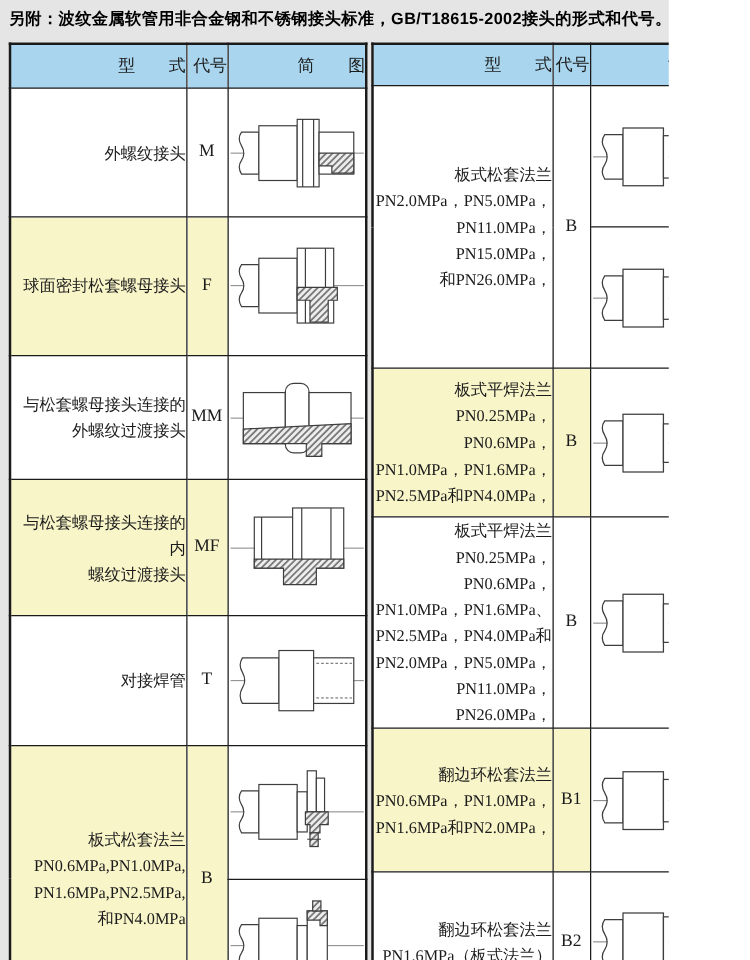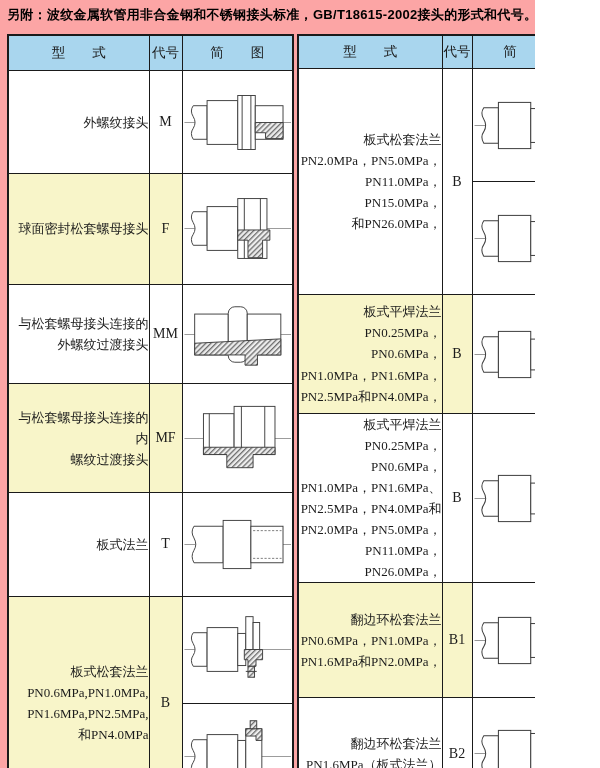--- a/index.html
+++ b/index.html
@@ -1,34 +1,34 @@
 <!DOCTYPE html>
 <html style="--hdr: #a9d6ee; --hlt: #f8f5c9;"><head>
 <meta charset="utf-8">
 <style>
   html,body{margin:0;padding:0;background:#fff;}
   .page{
-    position:relative;width:535px;height:768px;background:#fca5a5;
+    position:relative;width:535px;height:768px;background:#e5e5e5;
     font-family:"Liberation Serif","DejaVu Serif",serif;color:#111;
     overflow:hidden;box-sizing:border-box;
   }
   .title{
     position:absolute;left:7px;top:6px;width:586px;
     font-family:"Liberation Sans","DejaVu Sans",sans-serif;
     font-weight:bold;font-size:13px;letter-spacing:.3px;color:#000;
     white-space:nowrap;
   }
   .tables{position:absolute;left:7px;top:34px;display:flex;gap:3px;}
   table.tbl{
     border-collapse:collapse;table-layout:fixed;
     border:2px solid #1a1a1a;background:#fff;
   }
   table.tbl td{border:1px solid #1a1a1a;padding:0;overflow:hidden;}
   td.th{
-    background:var(--hdr);text-align:center;vertical-align:middle;
+    background:var(--hdr);text-align:right;vertical-align:middle;
     font-size:13.5px;color:#1b1b1b;height:32px;margin-left:24px;
   }
   td.type{
     vertical-align:middle;text-align:right;padding:2px 4px 2px 8px;
     font-size:13px;line-height:1.62;white-space:pre-line;color:#1b1b1b;
   }
   td.code{
     text-align:center;vertical-align:middle;font-size:14px;color:#1b1b1b;
   }
   td.diag{background:#fff;vertical-align:middle;}
@@ -146,21 +146,21 @@
               <line x1="36" y1="16" x2="36" y2="72"></line>
               <line x1="80" y1="6" x2="80" y2="72"></line>
                   <line x1="112" y1="6" x2="112" y2="72"></line>
               <path d="M28,62 L126,62 L126,72 L96,72 L96,90 L60,90 L60,72 L28,72 z" fill="url(#hx)"></path>
             </g>
           </svg>
         </td>
       </tr>
 
       <tr style="height:97px">
-        <td class="type">板式法兰</td>
+        <td class="type">对接焊管</td>
         <td class="code">T</td>
         <td class="diag">
           <svg class="dsvg" viewBox="0 0 150 100">
             <use href="#gaxis"></use>
             <g fill="#fff" stroke="#3d3d3d" stroke-width="1.3">
               <path d="M55,25 L15,25 Q10,33 15,41 Q20,50 15,58 Q10,66 15,75 L55,75 Z"></path>
               <rect x="55" y="17" width="38" height="66"></rect>
               <rect x="93" y="25" width="44" height="50"></rect>
               <line x1="96" y1="31" x2="135" y2="31" stroke-width="0.9" stroke-dasharray="3,2.2"></line>
               <line x1="96" y1="69" x2="135" y2="69" stroke-width="0.9" stroke-dasharray="3,2.2"></line>

